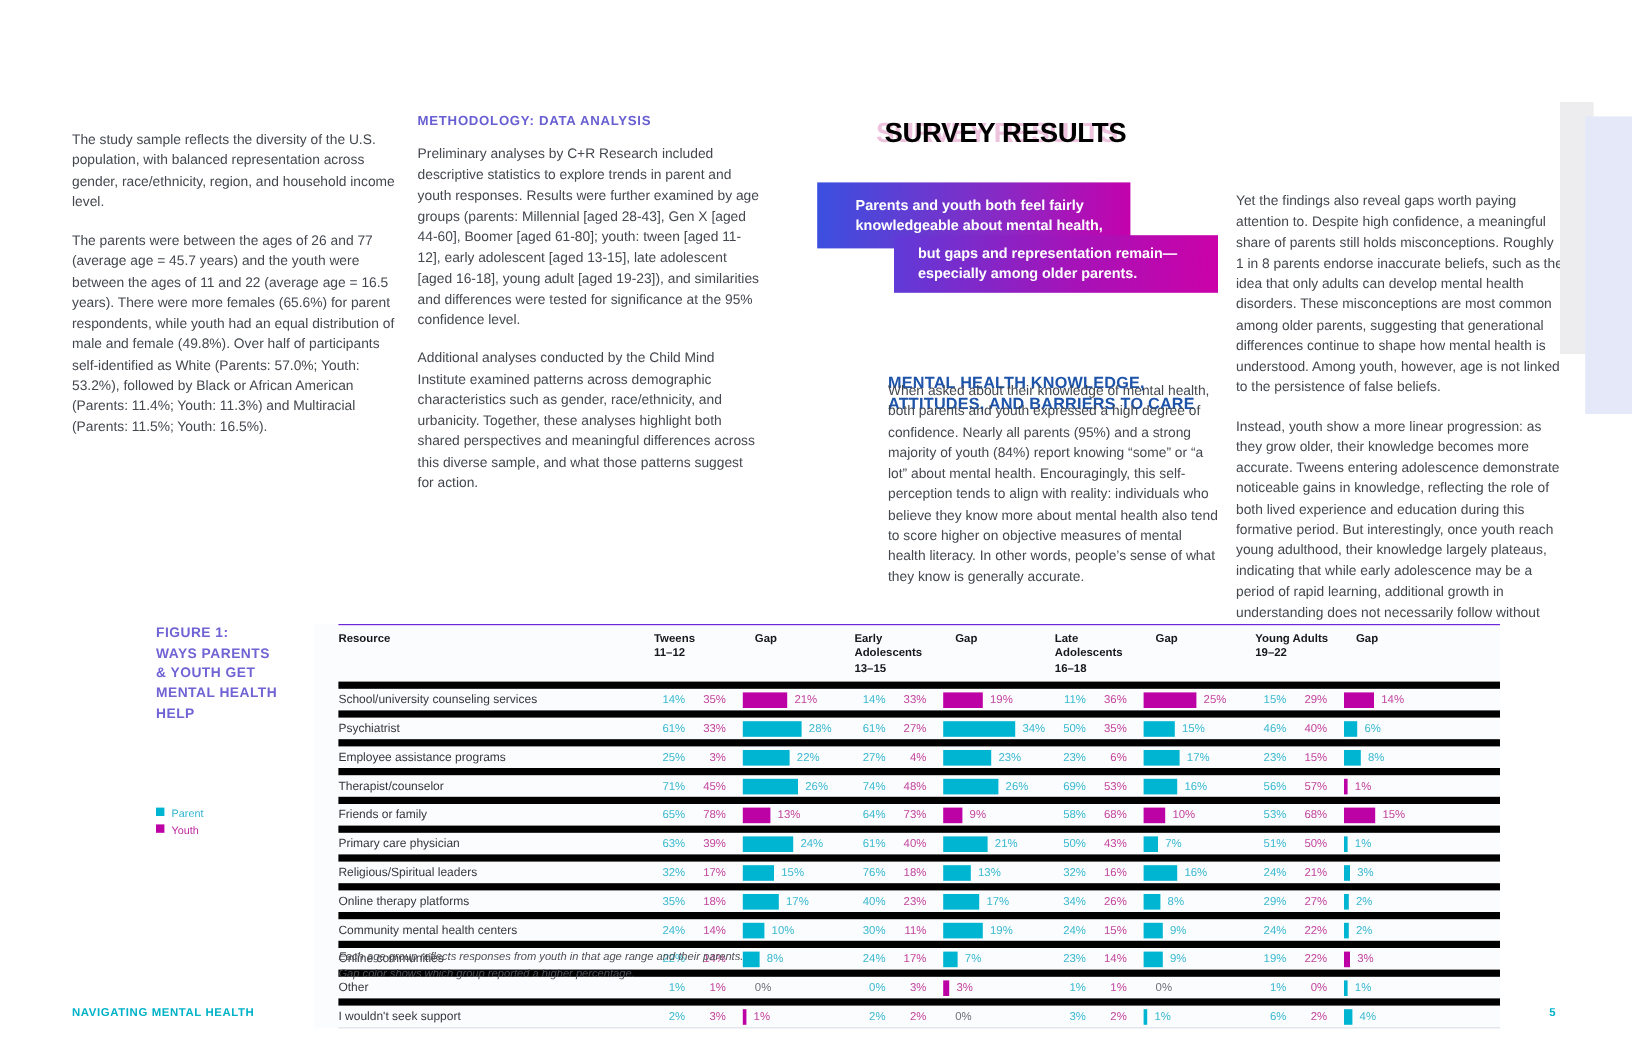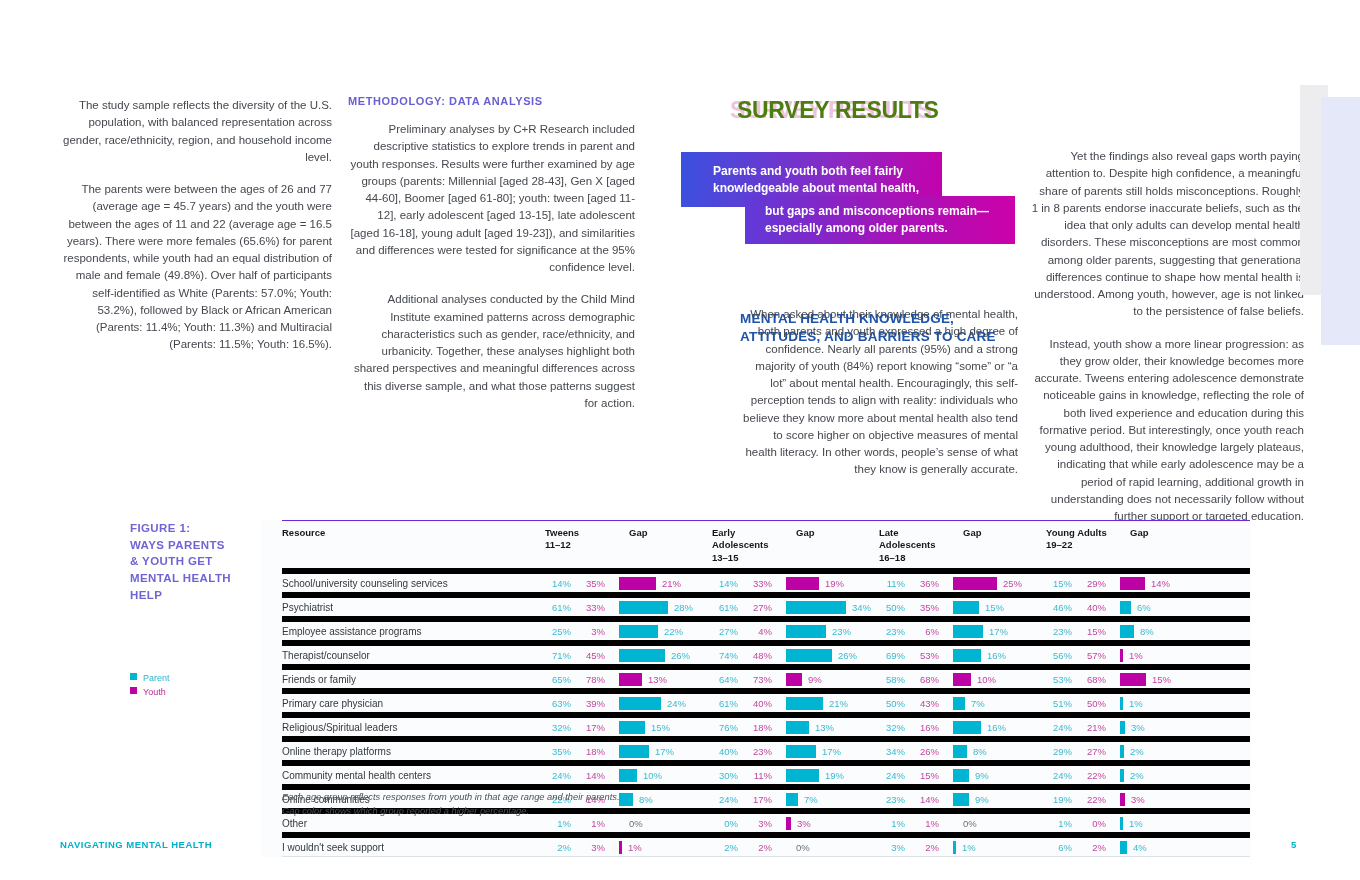--- a/index.html
+++ b/index.html
@@ -2,28 +2,28 @@
 <html><head>
 <meta charset="utf-8">
 <style>
   html,body{margin:0;padding:0;}
   body{
     width:1360px;height:880px;position:relative;background:#ffffff;
     font-family:"Liberation Sans","DejaVu Sans",sans-serif;color:#44484e;
     overflow:hidden;
   }
   .abs{position:absolute;}
-  p{margin:0 0 15px 0;font-size:11.5px;line-height:1.5;text-align:right;}
+  p{margin:12px 0 15px 0;font-size:11.5px;line-height:1.5;}
   
   #intro-col{left:60px;top:97px;width:272px;}
   #method-col{left:348px;top:95px;width:287px;}
   .method-heading{font-size:11px;font-weight:bold;letter-spacing:.6px;color:#685fd2;margin:0 0 14px 0;}
   
   #survey-title{left:737px;top:97px;font-size:23px;font-weight:bold;letter-spacing:-.3px;
-    color:#4d7c0f;text-shadow:-7px 0 0 #eec3de;}
+    color:#000000;text-shadow:-7px 0 0 #eec3de;}
   
   .callout{color:#fff;font-weight:bold;font-size:12px;line-height:1.4;display:flex;align-items:center;}
   #callout-1{left:681px;top:152px;width:261px;height:55px;padding-left:32px;box-sizing:border-box;
     background:linear-gradient(93deg,#3a50e0 0%,#8b28c4 60%,#c401ac 100%);z-index:1;}
   #callout-2{left:745px;top:196px;width:270px;height:48px;padding-left:20px;box-sizing:border-box;
     background:linear-gradient(93deg,#5f3bd8 0%,#a513b8 55%,#cb01a8 100%);z-index:2;}
   
   #section-heading{left:740px;top:263px;width:292px;font-size:13.5px;font-weight:bold;
     color:#1d53a9;line-height:1.32;letter-spacing:.2px;margin-top:47px;}
   #survey-p1{left:740px;top:306px;width:278px;}
@@ -76,21 +76,21 @@
   <p>Preliminary analyses by C+R Research included descriptive statistics to explore trends in parent and youth responses. Results were further examined by age groups (parents: Millennial [aged 28-43], Gen X [aged 44-60], Boomer [aged 61-80]; youth: tween [aged 11-12], early adolescent [aged 13-15], late adolescent [aged 16-18], young adult [aged 19-23]), and similarities and differences were tested for significance at the 95% confidence level.</p>
   <p>Additional analyses conducted by the Child Mind Institute examined patterns across demographic characteristics such as gender, race/ethnicity, and urbanicity. Together, these analyses highlight both shared perspectives and meaningful differences across this diverse sample, and what those patterns suggest for action.</p>
 </div>
 
 <div class="abs" id="survey-title">SURVEY RESULTS</div>
 
 <div class="abs callout" id="callout-1">
   <span>Parents and youth both feel fairly knowledgeable about mental health,</span>
 </div>
 <div class="abs callout" id="callout-2">
-  <span>but gaps and misconceptions remain—especially among older parents.</span>
+  <span>but gaps and representation remain—especially among older parents.</span>
 </div>
 
 <div class="abs" id="section-heading">MENTAL HEALTH KNOWLEDGE, ATTITUDES, AND BARRIERS TO CARE</div>
 <div class="abs" id="survey-p1">
   <p>When asked about their knowledge of mental health, both parents and youth expressed a high degree of confidence. Nearly all parents (95%) and a strong majority of youth (84%) report knowing “some” or “a lot” about mental health. Encouragingly, this self-perception tends to align with reality: individuals who believe they know more about mental health also tend to score higher on objective measures of mental health literacy. In other words, people’s sense of what they know is generally accurate.</p>
 </div>
 <div class="abs" id="right-col">
   <p>Yet the findings also reveal gaps worth paying attention to. Despite high confidence, a meaningful share of parents still holds misconceptions. Roughly 1 in 8 parents endorse inaccurate beliefs, such as the idea that only adults can develop mental health disorders. These misconceptions are most common among older parents, suggesting that generational differences continue to shape how mental health is understood. Among youth, however, age is not linked to the persistence of false beliefs.</p>
   <p>Instead, youth show a more linear progression: as they grow older, their knowledge becomes more accurate. Tweens entering adolescence demonstrate noticeable gains in knowledge, reflecting the role of both lived experience and education during this formative period. But interestingly, once youth reach young adulthood, their knowledge largely plateaus, indicating that while early adolescence may be a period of rapid learning, additional growth in understanding does not necessarily follow without further support or targeted education.</p>
 </div>

